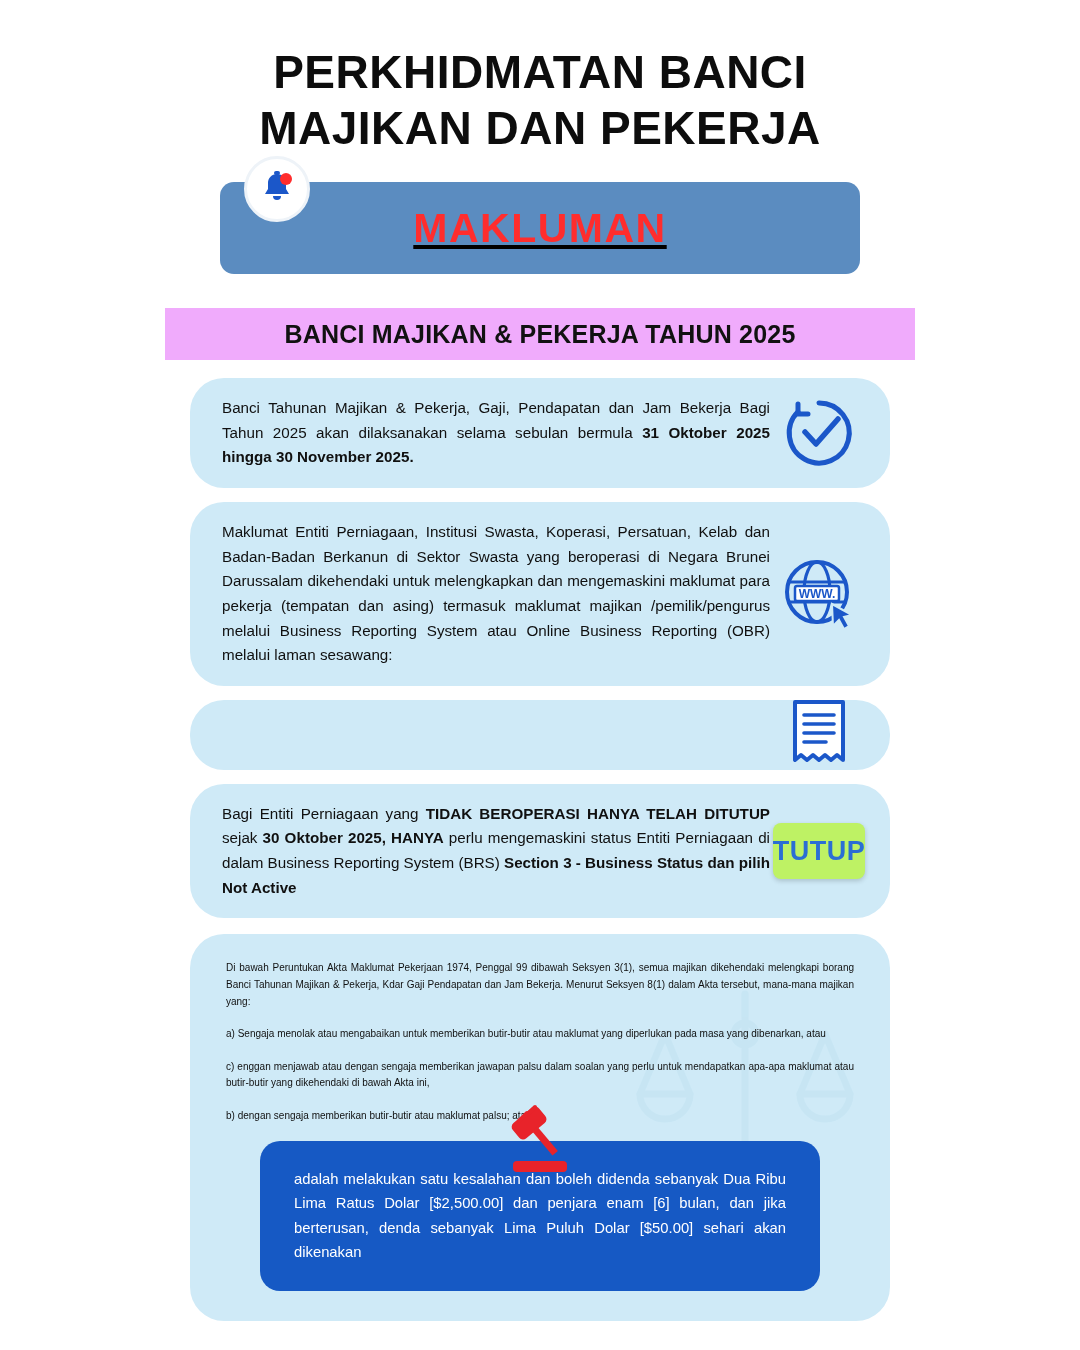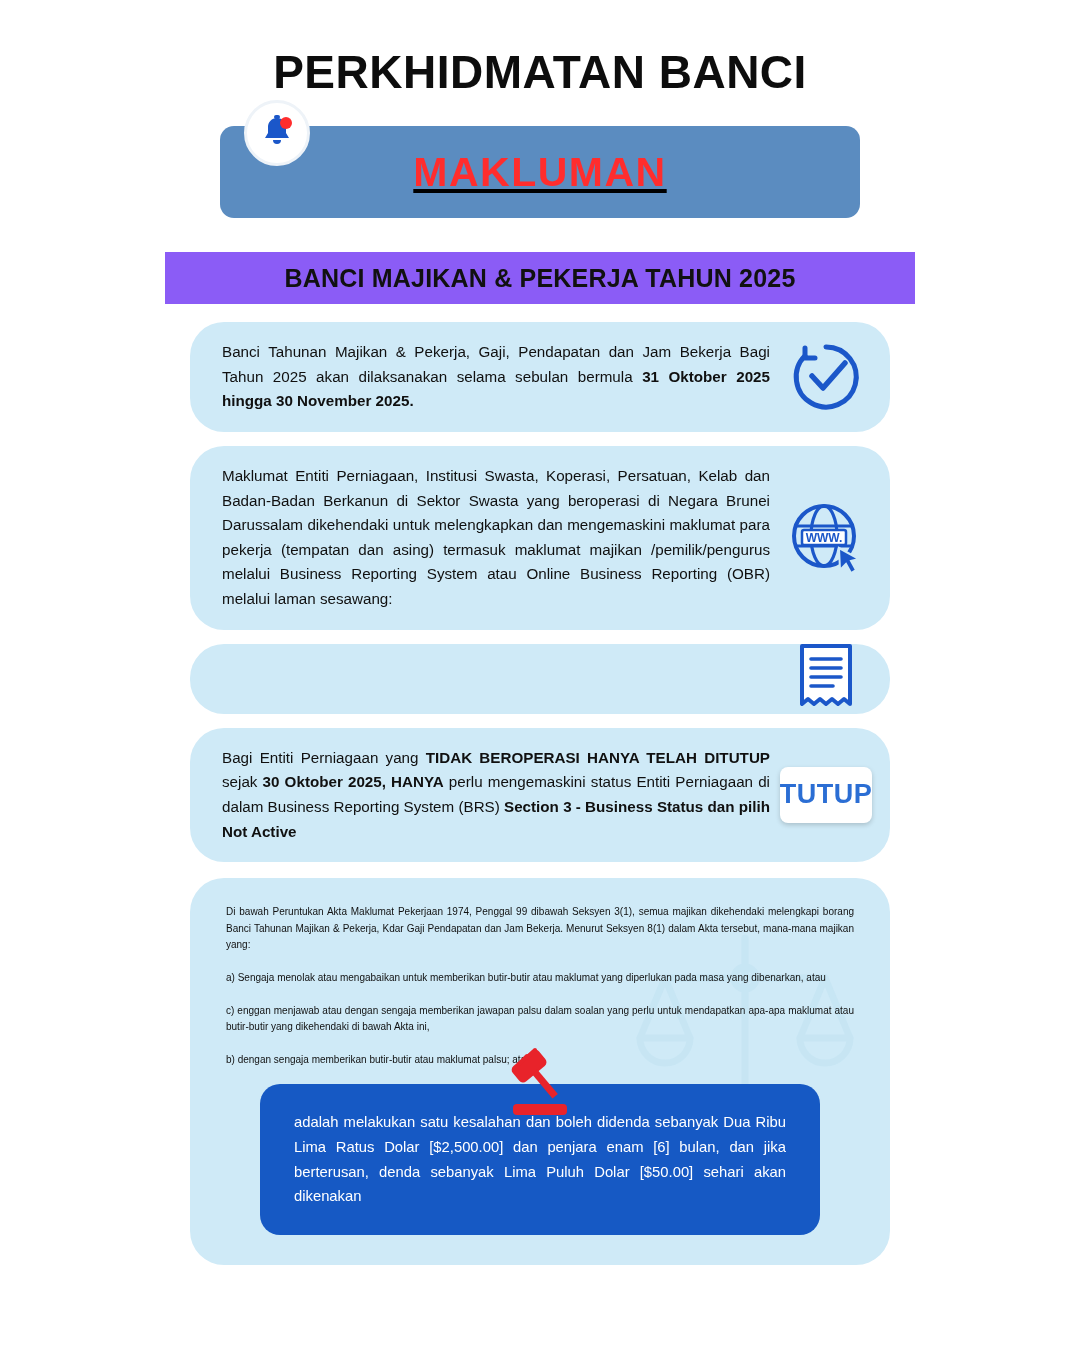--- a/index.html
+++ b/index.html
@@ -68,21 +68,21 @@
     align-items: center;
     justify-content: center;
     z-index: 3;
   }
 
   
   .subtitle-bar {
     margin: 34px auto 0 auto;
     width: 750px;
     height: 52px;
-    background: #8b5cf6;
+    background: #f0abfc;
     display: flex;
     align-items: center;
     justify-content: center;
   }
   .subtitle-bar span {
     font-size: 25px;
     font-weight: 800;
     color: #111;
     letter-spacing: 0.2px;
   }
@@ -108,42 +108,42 @@
   .card p {
     font-size: 15.2px;
     line-height: 1.62;
     color: #101010;
     text-align: justify;
     text-justify: inter-word;
   }
   .card p b { font-weight: 700; }
   .card-icon {
     position: absolute;
-    right: 18px;
+    right: 25px;
     top: 50%;
     transform: translateY(-50%);
     width: 92px;
     height: 92px;
     display: flex;
     align-items: center;
     justify-content: center;
   }
   .link-line {
     display: block;
     margin-top: 10px;
     font-weight: 700;
     font-size: 15.4px;
     color: #101010;
   }
 
   
   .tutup-badge {
     width: 108px;
     height: 56px;
-    background: #ffffff;
+    background: #bef264;
     border-radius: 8px;
     box-shadow: 0 2px 5px rgba(0,0,0,0.18);
     display: flex;
     align-items: center;
     justify-content: center;
     color: #2b6ed4;
     font-size: 27px;
     font-weight: 800;
     letter-spacing: 0.5px;
   }
@@ -204,20 +204,21 @@
     justify-content: center;
   }
 </style>
 </head>
 <body>
 
 <div class="page">
 
   <div class="title-block">
     <div class="title-line">PERKHIDMATAN BANCI</div>
+    <div class="title-line">MAJIKAN DAN PEKERJA</div>
   </div>
 
   <div class="banner-wrap">
     <div class="banner">
       <span class="banner-text">MAKLUMAN</span>
     </div>
     <div class="bell-badge">
       <svg width="40" height="40" viewBox="0 0 40 40">
         <path d="M20 5 C14.8 5 11 9 11 14 v6 l-3 5 h24 l-3 -5 v-6 c0 -5 -3.8 -9 -9 -9 z" fill="#1b57c9"></path>
         <rect x="17" y="2" width="6" height="4" rx="2" fill="#1b57c9"></rect>

